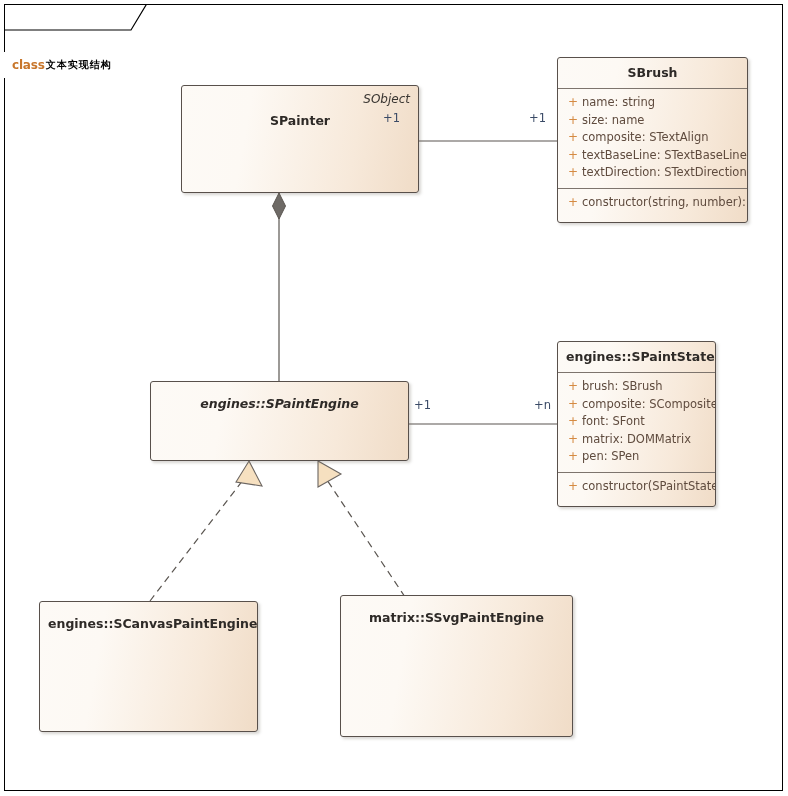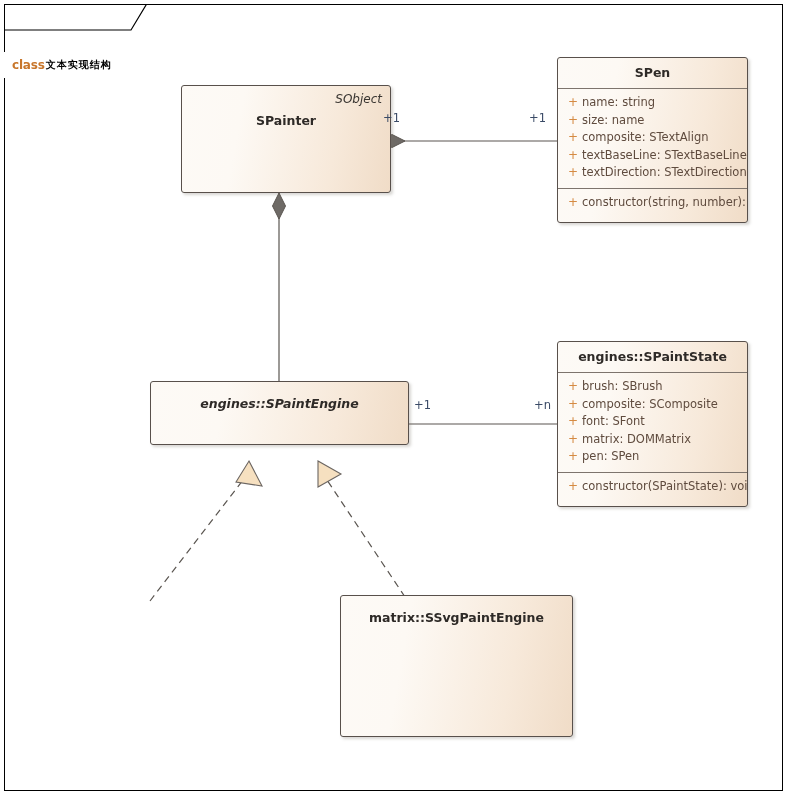--- a/index.html
+++ b/index.html
@@ -186,27 +186,27 @@
       <line x1="405" y1="597" x2="327" y2="480" stroke="#5a5550" stroke-width="1.2" stroke-dasharray="7,5"></line>
       <polygon points="318,461 318,487 341,474" fill="#f6e0c0" stroke="#6b6561" stroke-width="1.1"></polygon>
     </g>
   </svg>
 
   <div class="mult" style="left:383px; top:111px;">+1</div>
   <div class="mult" style="left:529px; top:111px;">+1</div>
   <div class="mult" style="left:414px; top:398px;">+1</div>
   <div class="mult" style="left:534px; top:398px;">+n</div>
 
-  <div class="cls" style="left:181px; top:85px; width:210px; height:108px;">
+  <div class="cls" style="left:181px; top:85px; width:238px; height:108px;">
     <div class="stereotype">SObject</div>
     <div class="cls-title offset-top">SPainter</div>
   </div>
 
   <div class="cls" style="left:557px; top:57px; width:191px; height:166px;">
-    <div class="cls-title">SPen</div>
+    <div class="cls-title">SBrush</div>
     <div class="sep"></div>
     <div class="compartment">
       <div class="member">
         <span class="vis">+</span>
         <span class="mtext">name: string</span>
       </div>
       <div class="member">
         <span class="vis">+</span>
         <span class="mtext">size: name</span>
       </div>
@@ -225,25 +225,25 @@
     </div>
     <div class="sep"></div>
     <div class="compartment">
       <div class="member">
         <span class="vis">+</span>
         <span class="mtext">constructor(string, number): void</span>
       </div>
     </div>
   </div>
 
-  <div class="cls" style="left:150px; top:381px; width:259px; height:64px;">
+  <div class="cls" style="left:150px; top:381px; width:259px; height:80px;">
     <div class="cls-title abstract" style="padding-top:14px;">engines::SPaintEngine</div>
   </div>
 
-  <div class="cls" style="left:557px; top:341px; width:191px; height:166px;">
+  <div class="cls" style="left:557px; top:341px; width:159px; height:166px;">
     <div class="cls-title">engines::SPaintState</div>
     <div class="sep"></div>
     <div class="compartment">
       <div class="member">
         <span class="vis">+</span>
         <span class="mtext">brush: SBrush</span>
       </div>
       <div class="member">
         <span class="vis">+</span>
         <span class="mtext">composite: SComposite</span>
@@ -263,18 +263,21 @@
     </div>
     <div class="sep"></div>
     <div class="compartment">
       <div class="member">
         <span class="vis">+</span>
         <span class="mtext">constructor(SPaintState): void</span>
       </div>
     </div>
   </div>
 
+  <div class="cls" style="left:39px; top:601px; width:219px; height:131px;">
+    <div class="cls-title" style="padding-top:14px;">engines::SCanvasPaintEngine</div>
+  </div>
 
   <div class="cls" style="left:340px; top:595px; width:233px; height:142px;">
     <div class="cls-title" style="padding-top:14px;">matrix::SSvgPaintEngine</div>
   </div>
 
 </div>
 
 </body></html>

